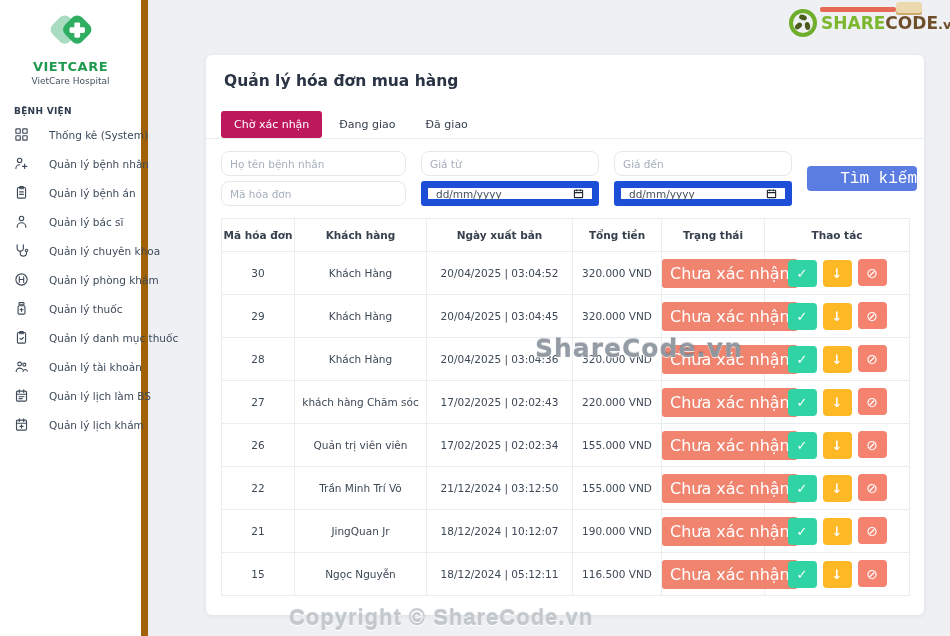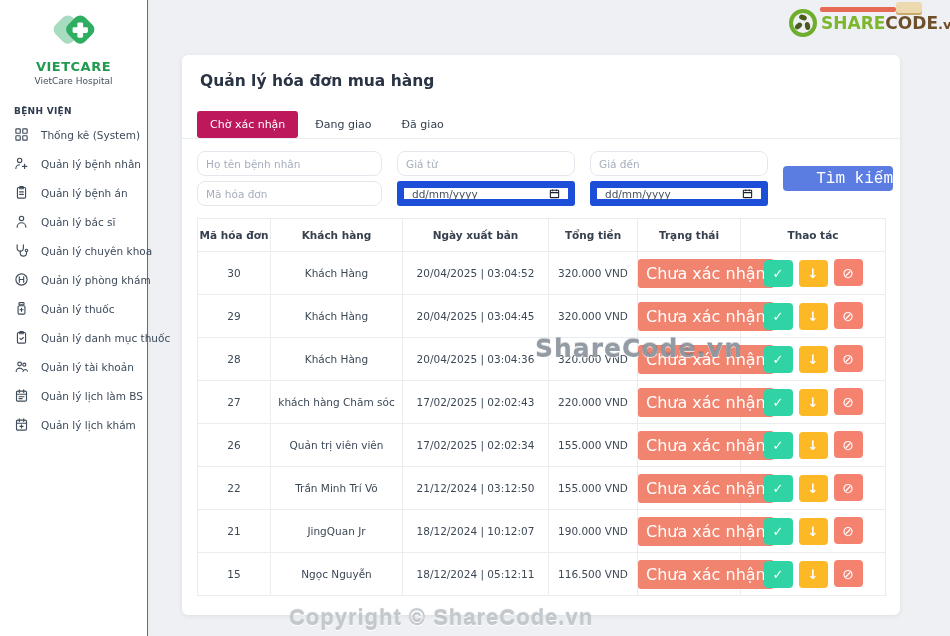--- a/index.html
+++ b/index.html
@@ -5,44 +5,44 @@
   * { margin:0; padding:0; box-sizing:border-box; }
   html,body { width:950px; height:636px; overflow:hidden; }
   body {
     font-family:"DejaVu Sans","Liberation Sans",sans-serif;
     background:#eef0f3; position:relative; color:#3c4856;
   }
 
   
   .sidebar {
     position:absolute; left:0; top:0; width:148px; height:636px;
-    background:#fff; border-right:1px solid #a16207;
+    background:#fff; border-right:7px solid #a16207;
     box-shadow:1px 0 3px rgba(0,0,0,.03);
   }
   .brand { text-align:center; padding-top:8px; }
   .brand-name { font-size:13px; font-weight:800; color:#1f9a4f; letter-spacing:.5px; margin-top:1px; }
   .brand-sub { font-size:9px; color:#44505e; margin-top:2px; }
   .side-section { font-size:9px; font-weight:700; color:#2e3c4e; letter-spacing:.3px; margin:20px 0 4px 14px; }
   .side-nav { display:flex; flex-direction:column; }
-  .side-item { display:flex; align-items:center; gap:12px; padding:7px 14px; cursor:pointer; }
+  .side-item { display:flex; align-items:center; gap:20px; padding:7px 14px; cursor:pointer; }
   .side-icon { width:15px; height:15px; color:#3f4b5a; flex:0 0 15px; display:flex; }
   .side-icon svg { width:15px; height:15px; }
   .side-label { font-size:10.5px; color:#3d4a5a; white-space:nowrap; }
 
   
   .sc-logo { position:absolute; left:788px; top:8px; display:flex; align-items:center; gap:3px; }
   .sc-deco-bar { position:absolute; left:32px; top:-1px; width:76px; height:5px; background:#e65c43; border-radius:2px; opacity:.9; }
   .sc-deco-blob { position:absolute; left:108px; top:-6px; width:26px; height:13px; background:#ecd9b0; border-radius:3px;
                   box-shadow:inset 0 -2px 0 #caa96a; }
   .sc-text { font-size:17px; font-weight:800; position:relative; }
   .sc-share { color:#7cb72d; } .sc-code { color:#6f4f2a; } .sc-vn { color:#6f4f2a; font-size:13px; font-weight:700; }
 
   
   .card {
-    position:absolute; left:182px; top:55px; width:718px; height:560px;
+    position:absolute; left:206px; top:55px; width:718px; height:560px;
     background:#fff; border-radius:6px; box-shadow:0 1px 5px rgba(40,50,60,.08);
   }
   .card-title { padding:17px 18px 0; font-size:15.5px; font-weight:600; color:#2a3444; }
   .tabs { display:flex; gap:4px; margin-top:21px; padding:0 15px; border-bottom:1px solid #e9edf0; }
   .tab { border:none; background:transparent; font-family:inherit; font-size:11px; color:#323d4d;
          padding:7px 13px; cursor:pointer; border-radius:3px 3px 0 0; }
   .tab.active { background:#be185d; color:#fff; border-radius:3px; }
 
   .search { display:grid; grid-template-columns:185px 178px 178px 1fr; grid-template-rows:25px 25px;
             column-gap:15px; row-gap:5px; padding:12px 15px 8px; }

